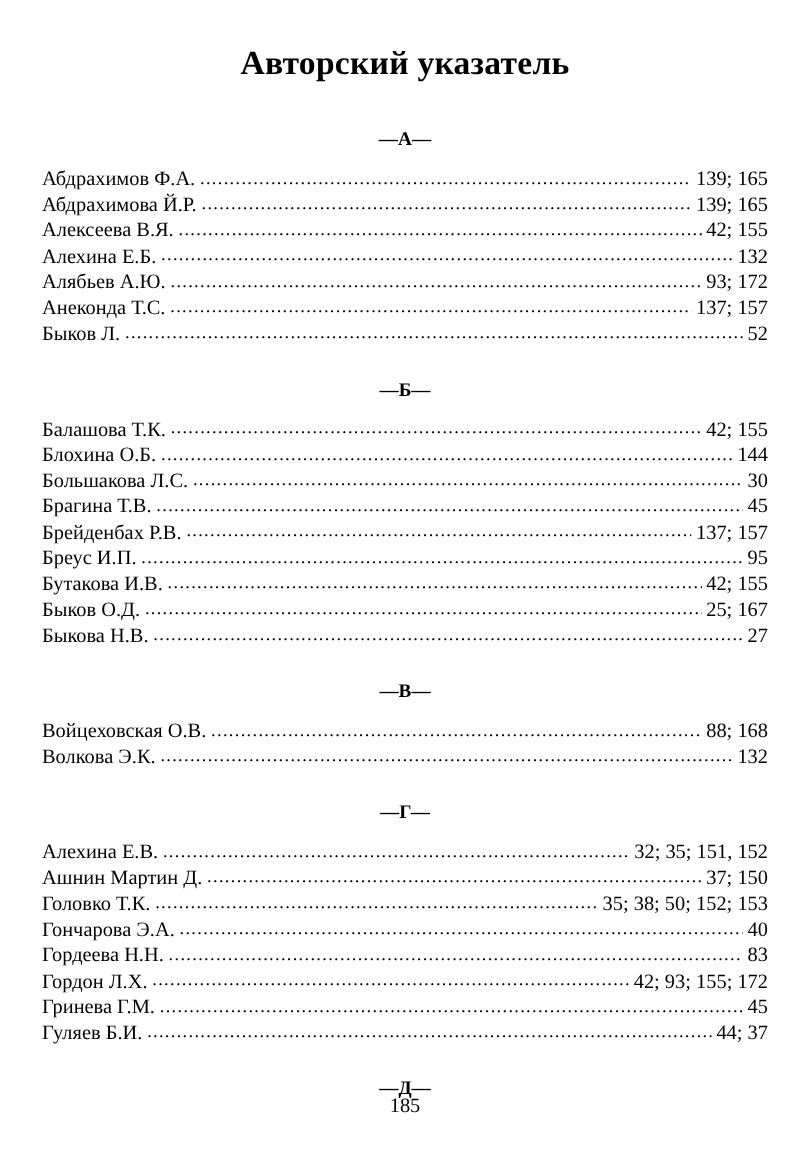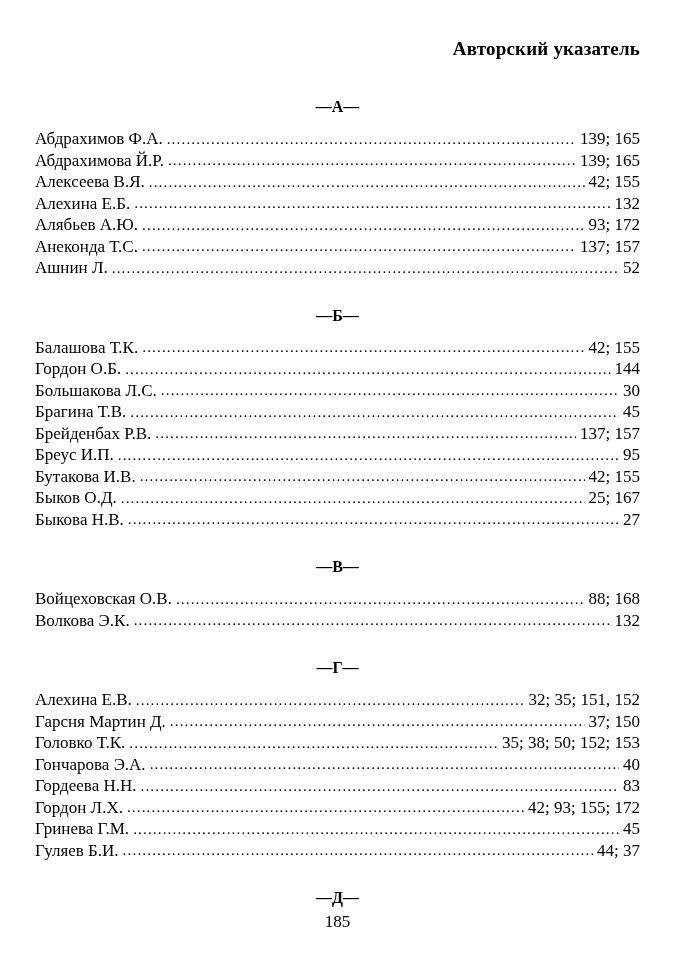--- a/index.html
+++ b/index.html
@@ -16,22 +16,22 @@
     overflow: hidden;
   }
   .page {
     width: 675px;
     height: 960px;
     box-sizing: border-box;
     padding: 26px 35px 10px 35px;
     position: relative;
   }
   .page-title {
-    text-align: right;
-    font-size: 19px;
+    text-align: center;
+    font-size: 28px;
     font-weight: bold;
     letter-spacing: 0.2px;
     margin: 12px 0 0 0;
   }
   .section {
     margin-top: 0;
   }
   .section-heading {
     text-align: center;
     font-size: 16px;
@@ -129,40 +129,40 @@
         <span class="entry-name">Алябьев А.Ю.</span>
         <span class="entry-dots"></span>
         <span class="entry-pages">93; 172</span>
       </li>
       <li class="entry">
         <span class="entry-name">Анеконда Т.С.</span>
         <span class="entry-dots"></span>
         <span class="entry-pages">137; 157</span>
       </li>
       <li class="entry">
-        <span class="entry-name">Ашнин Л.</span>
+        <span class="entry-name">Быков Л.</span>
         <span class="entry-dots"></span>
         <span class="entry-pages">52</span>
       </li>
     </ul>
   </div>
 
   <div class="gap-list-head"></div>
 
   <div class="section">
     <div class="section-heading">—Б—</div>
     <div class="gap-head-list"></div>
     <ul class="entries">
       <li class="entry">
         <span class="entry-name">Балашова Т.К.</span>
         <span class="entry-dots"></span>
         <span class="entry-pages">42; 155</span>
       </li>
       <li class="entry">
-        <span class="entry-name">Гордон О.Б.</span>
+        <span class="entry-name">Блохина О.Б.</span>
         <span class="entry-dots"></span>
         <span class="entry-pages">144</span>
       </li>
       <li class="entry">
         <span class="entry-name">Большакова Л.С.</span>
         <span class="entry-dots"></span>
         <span class="entry-pages">30</span>
       </li>
       <li class="entry">
         <span class="entry-name">Брагина Т.В.</span>
@@ -221,21 +221,21 @@
   <div class="section">
     <div class="section-heading">—Г—</div>
     <div class="gap-head-list"></div>
     <ul class="entries">
       <li class="entry">
         <span class="entry-name">Алехина Е.В.</span>
         <span class="entry-dots"></span>
         <span class="entry-pages">32; 35; 151, 152</span>
       </li>
       <li class="entry">
-        <span class="entry-name">Гарсня Мартин Д.</span>
+        <span class="entry-name">Ашнин Мартин Д.</span>
         <span class="entry-dots"></span>
         <span class="entry-pages">37; 150</span>
       </li>
       <li class="entry">
         <span class="entry-name">Головко Т.К.</span>
         <span class="entry-dots"></span>
         <span class="entry-pages">35; 38; 50; 152; 153</span>
       </li>
       <li class="entry">
         <span class="entry-name">Гончарова Э.А.</span>

